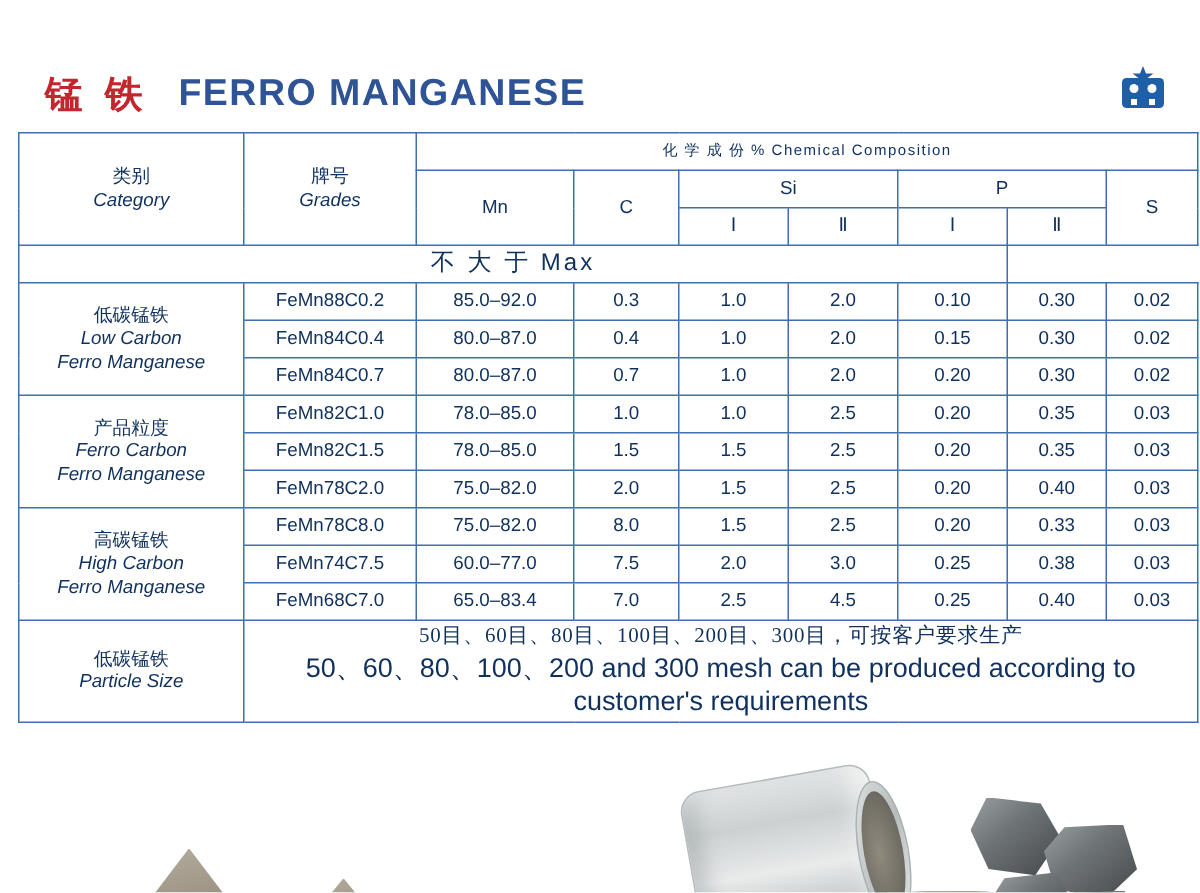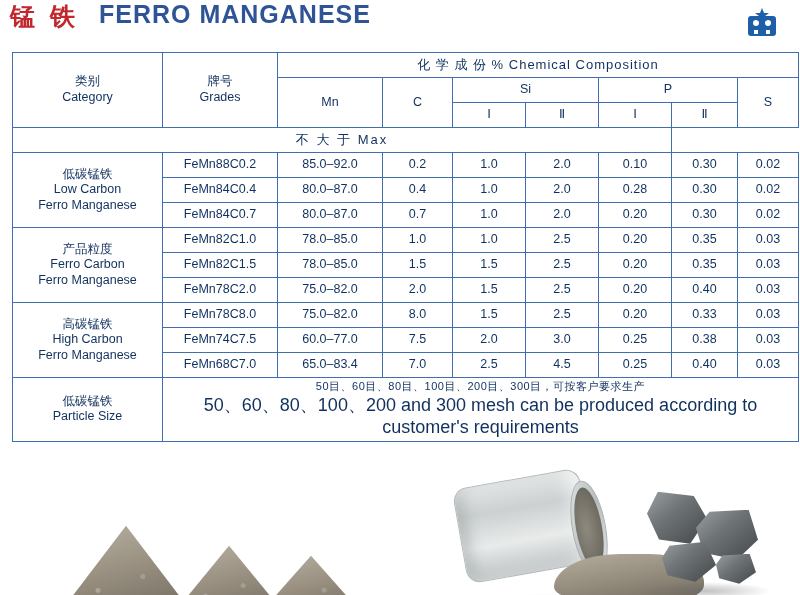--- a/index.html
+++ b/index.html
@@ -13,23 +13,24 @@
     position: relative;
     width: 800px; height: 595px;
     overflow: hidden;
     background: #ffffff;
   }
 
   
   .header {
     position: relative;
     height: 52px;
-    padding: 0 10px;
+    padding: 0 30px;
     display: flex;
-    align-items: flex-start;
+    align-items: center;
+    margin-top: 36px;
   }
   .title-cn {
     font-size: 25px;
     font-weight: bold;
     color: #c1272d;
     letter-spacing: 4px;
     margin-right: 20px;
     white-space: nowrap;
   }
   .title-en {
@@ -73,34 +74,34 @@
     vertical-align: middle;
     padding: 2px 1px;
     line-height: 1.25;
     background: #ffffff;
   }
   table.spec th {
     font-weight: normal;
     background: #ffffff;
   }
   .hdr-main {
-    font-size: 13px;
+    font-size: 10px;
     letter-spacing: 1px;
   }
   .cat-cell {
     font-size: 12.5px;
     line-height: 1.3;
     padding: 4px 2px;
   }
   .cat-cn { display: block; }
-  .cat-en { display: block; }
+  .cat-en { display: block; font-style: italic; }
   .grade-cell { font-size: 12.5px; }
   .row-h { height: 25px; }
-  .maxrow td { letter-spacing: 2px; font-size: 13px; }
-  .particle-cn { font-size: 11px; letter-spacing: 0.5px; }
+  .maxrow td { letter-spacing: 2px; font-size: 16px; }
+  .particle-cn { font-size: 14px; letter-spacing: 0.5px; font-family: Liberation Serif, serif; }
   .particle-en { font-size: 18px; }
   .particle-cell {
     padding: 4px 4px;
     line-height: 1.5;
   }
 
   
   .photos {
     position: relative;
     margin-top: 8px;
@@ -266,34 +267,34 @@
       <tbody>
 
         <tr class="row-h">
           <td rowspan="3" class="cat-cell">
             <span class="cat-cn">低碳锰铁</span>
             <span class="cat-en">Low Carbon</span>
             <span class="cat-en">Ferro Manganese</span>
           </td>
           <td>FeMn88C0.2</td>
           <td>85.0–92.0</td>
-          <td>0.2</td>
+          <td>0.3</td>
           <td>1.0</td>
           <td>2.0</td>
           <td>0.10</td>
           <td>0.30</td>
           <td>0.02</td>
         </tr>
         <tr class="row-h">
           <td>FeMn84C0.4</td>
           <td>80.0–87.0</td>
           <td>0.4</td>
           <td>1.0</td>
           <td>2.0</td>
-          <td>0.28</td>
+          <td>0.15</td>
           <td>0.30</td>
           <td>0.02</td>
         </tr>
         <tr class="row-h">
           <td>FeMn84C0.7</td>
           <td>80.0–87.0</td>
           <td>0.7</td>
           <td>1.0</td>
           <td>2.0</td>
           <td>0.20</td>

